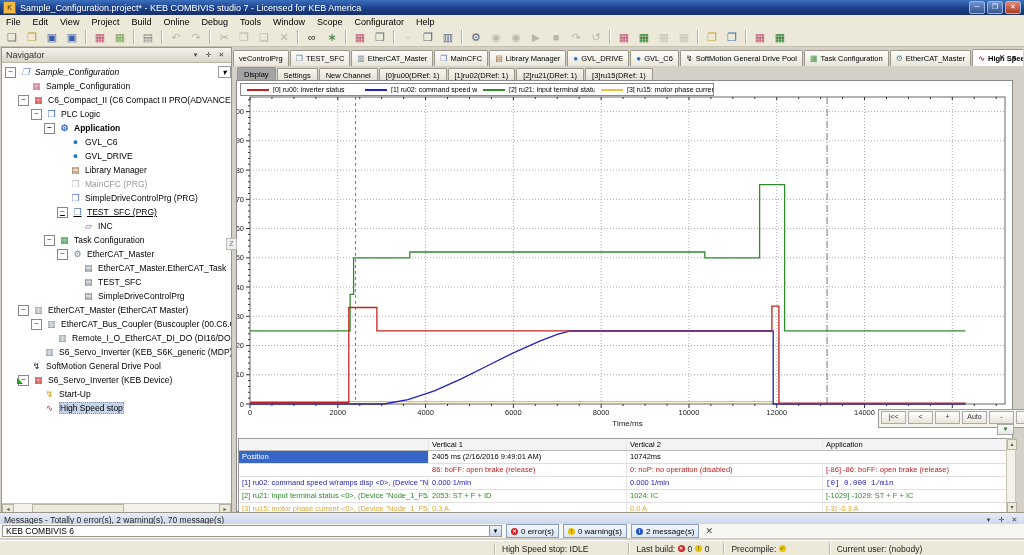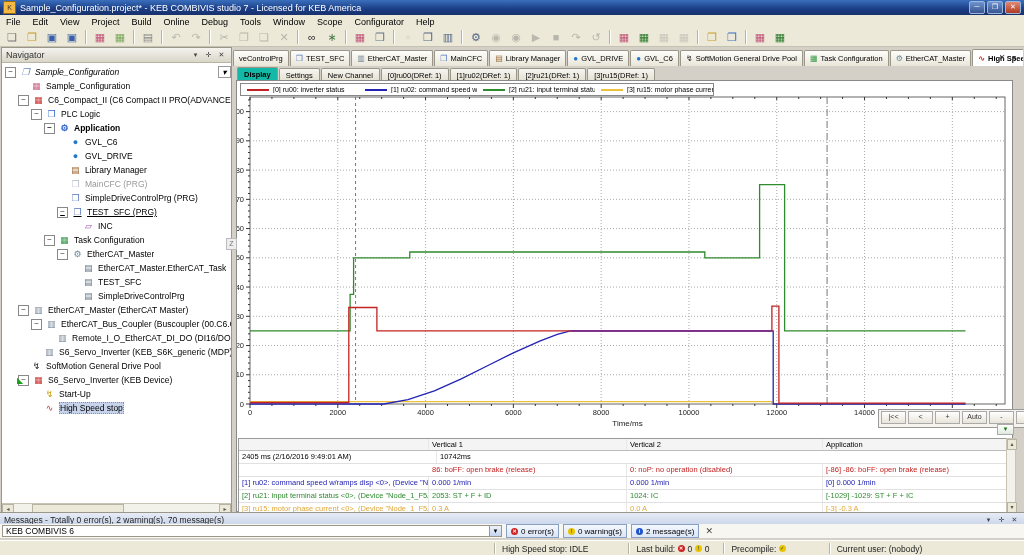--- a/index.html
+++ b/index.html
@@ -53,21 +53,21 @@
         white-space:nowrap;flex:none;}
   .dtab .tico{font-size:8px;margin-right:3px;}
   .dtab.active{background:#fff;font-weight:bold;height:16px;}
   #tabctrl{left:996px;top:52px;display:flex;}
   #tabctrl div{width:12px;height:12px;font-size:8px;line-height:11px;text-align:center;color:#333;}
   
   #trace-panel{left:236px;top:80px;width:777px;height:432px;background:#fff;border:1px solid #8a8a8a;box-sizing:border-box;}
   #innertabs{left:237px;top:67px;height:14px;display:flex;align-items:flex-end;}
   .itab{height:12px;padding:0 6px;border:1px solid #9a978a;border-bottom:none;border-radius:2px 2px 0 0;
         background:linear-gradient(#f6f5f0,#e4e1d2);font-size:7.5px;display:flex;align-items:center;margin-right:1px;white-space:nowrap;}
-  .itab.active{background:#14b8a6;height:13px;font-weight:bold;}
+  .itab.active{background:#a3a3a3;height:13px;}
   
   #legend{left:240px;top:83px;width:472px;height:11px;border:1px solid #888;display:flex;align-items:center;
           font-size:7px;background:#fff;}
   .lgitem{display:flex;align-items:center;flex:1;padding-left:6px;white-space:nowrap;overflow:hidden;}
   .lgline{width:22px;height:2px;margin-right:4px;flex:none;}
   
   #chart-nav{left:878px;top:409px;height:15px;display:flex;border:1px solid #999;background:#f4f3ee;padding:1px;}
   #chart-nav div{min-width:17px;padding:0 3px;height:11px;border:1px solid #aaa;background:linear-gradient(#fff,#e7e4d8);
                  font-size:7px;line-height:10px;text-align:center;margin:0 1px;color:#333;}
   #tbl-expand{left:997px;top:424px;width:15px;height:9px;border:1px solid #aaa;background:linear-gradient(#fff,#dfe8df);
@@ -639,34 +639,35 @@
 <div class="abs" id="tbl-expand">▼</div>
 
 <div class="abs" id="val-table">
     <div class="vrow hdr">
       <div class="vc c0"></div>
       <div class="vc c1">Vertical 1</div>
       <div class="vc c2">Vertical 2</div>
       <div class="vc c3">Application</div>
     </div>
     <div class="vrow">
+      <div class="vc c0 possel">Position</div>
       <div class="vc c1" style="color: rgb(0, 0, 0);">2405 ms (2/16/2016 9:49:01 AM)</div>
       <div class="vc c3" style="color: rgb(0, 0, 0);">10742ms</div>
     </div>
     <div class="vrow">
       <div class="vc c0" style="color: rgb(195, 34, 34); margin-top: 35px;">[0] ru00: inverter status &lt;0&gt;, (Device "Node_1_F5A_M")</div>
       <div class="vc c1" style="color: rgb(195, 34, 34);">86: boFF: open brake (release)</div>
       <div class="vc c2" style="color: rgb(195, 34, 34);">0: noP: no operation (disabled)</div>
       <div class="vc c3" style="color: rgb(195, 34, 34);">[-86] -86: boFF: open brake (release)</div>
     </div>
     <div class="vrow">
       <div class="vc c0" style="color: rgb(34, 34, 180);">[1] ru02: command speed w/ramps disp &lt;0&gt;, (Device "Node_1_F5A_M")</div>
       <div class="vc c1" style="color: rgb(34, 34, 180);">0.000 1/min</div>
       <div class="vc c2" style="color: rgb(34, 34, 180);">0.000 1/min</div>
-      <div class="vc c3" style="color: rgb(34, 34, 180);">[0] 0.000 1/min</div>
+      <div class="vc c3" style="color: rgb(34, 34, 180); font-family: Liberation Mono, monospace;">[0] 0.000 1/min</div>
     </div>
     <div class="vrow">
       <div class="vc c0" style="color: rgb(46, 139, 46);">[2] ru21: input terminal status &lt;0&gt;, (Device "Node_1_F5A_M")</div>
       <div class="vc c1" style="color: rgb(46, 139, 46);">2053: ST + F + ID</div>
       <div class="vc c2" style="color: rgb(46, 139, 46);">1024: IC</div>
       <div class="vc c3" style="color: rgb(46, 139, 46);">[-1029] -1029: ST + F + IC</div>
     </div>
     <div class="vrow">
       <div class="vc c0" style="color: rgb(224, 168, 58);">[3] ru15: motor phase current &lt;0&gt;, (Device "Node_1_F5A_M")</div>
       <div class="vc c1" style="color: rgb(224, 168, 58);">0.3 A</div>

